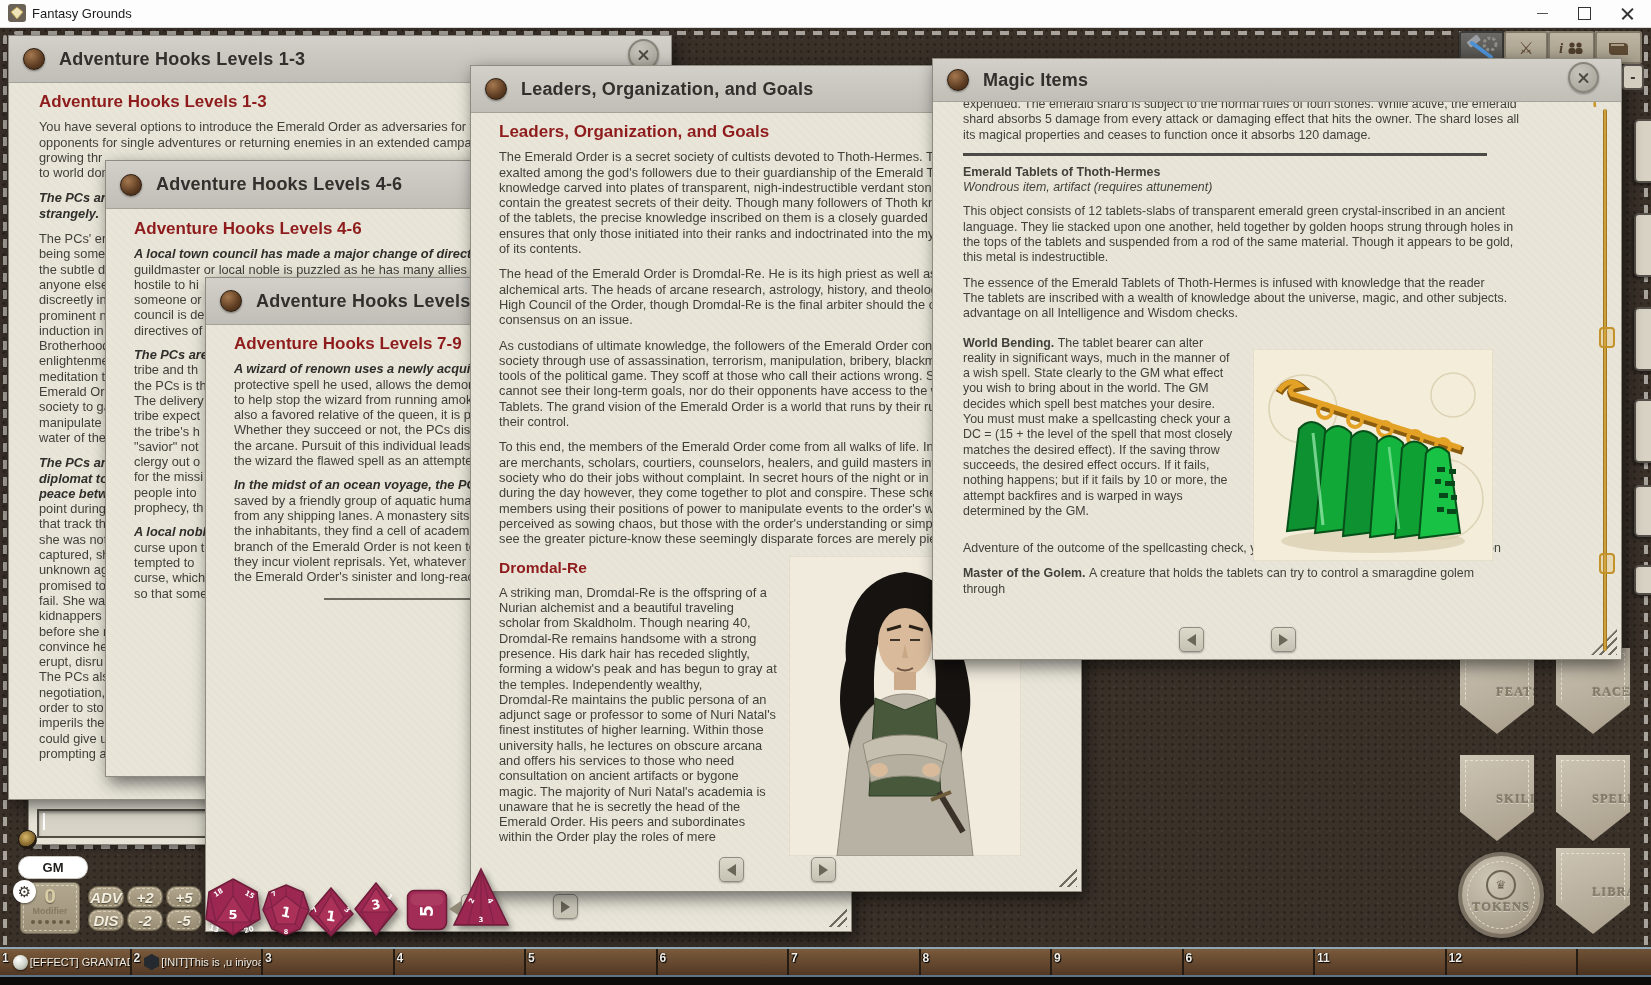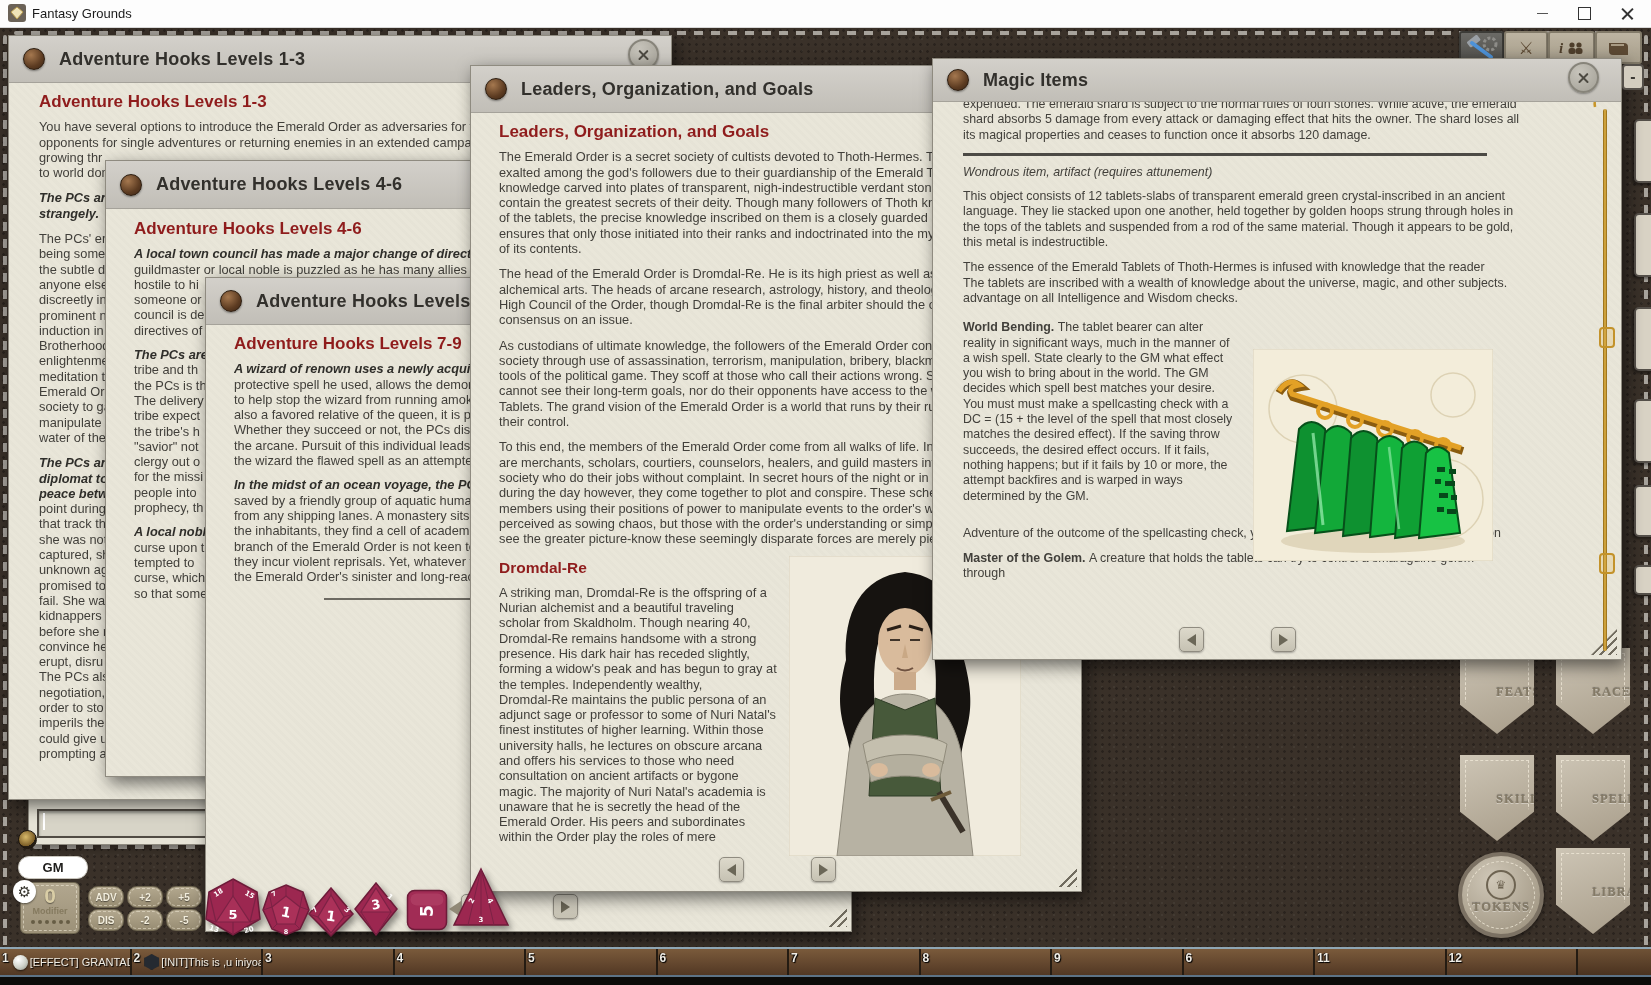--- a/index.html
+++ b/index.html
@@ -90,21 +90,21 @@
             display:flex;align-items:center;justify-content:center;font-family:"DejaVu Sans",sans-serif;font-size:15px;color:#38362f;box-shadow:0 1px 2px rgba(0,0,0,.5);}
   #mod-box{position:absolute;left:20px;top:882px;width:58px;height:50px;border-radius:6px;z-index:3;
            background:linear-gradient(#b2a78f,#9c9178);border:1px solid #6f6751;outline:1px dashed rgba(245,238,220,.55);outline-offset:-4px;
            display:flex;flex-direction:column;align-items:center;}
   #mod-val{font-size:21px;font-weight:bold;color:#d9cda6;text-shadow:0 1px 1px rgba(0,0,0,.45);line-height:23px;margin-top:1px;}
   #mod-label{font-size:9px;font-weight:bold;color:#857a5f;line-height:9px;}
   .mod-dots{display:flex;gap:3px;margin-top:4px;}
   .mod-dots span{width:4px;height:4px;border-radius:50%;background:#665d45;}
   .roll-btn{position:absolute;width:34px;height:20px;border-radius:10px;z-index:3;
             background:linear-gradient(#b3a88f,#978c72);border:1px solid #6f6751;outline:1px dashed rgba(245,238,220,.5);outline-offset:-3px;
-            display:flex;align-items:center;justify-content:center;font-size:10px;font-weight:bold;color:#f3eedd;text-shadow:0 1px 1px rgba(0,0,0,.5);}
+            display:flex;align-items:center;justify-content:center;font-size:15px;font-weight:bold;color:#f3eedd;text-shadow:0 1px 1px rgba(0,0,0,.5);font-style:italic;}
   
   .die{position:absolute;z-index:8;}
   .die svg{filter:drop-shadow(3px 4px 3px rgba(0,0,0,.4));}
   .die text{font-family:"DejaVu Sans",sans-serif;font-weight:bold;fill:#ffffff;}
   .small-arrow{position:absolute;z-index:8;width:0;height:0;border-top:8px solid transparent;border-bottom:8px solid transparent;border-right:12px solid #87806d;opacity:.9;}
   
   #hotbar{position:absolute;left:0;top:947px;width:1651px;height:38px;background:#0c0b09;border-top:2px solid #8fa6b4;z-index:9;}
   #hotbar-slots{display:flex;height:26px;border-bottom:2px solid #5d7386;background:#17140f;}
   .slot{width:129.5px;flex:none;height:26px;background:linear-gradient(180deg,#7a5a3b,#523824);
         border-right:2px solid #241b12;display:flex;align-items:center;overflow:hidden;position:relative;}
@@ -501,39 +501,40 @@
       <div class="close-circle" style="right:22px;top:3px;">
           <div class="close-x"></div>
         </div>
       <div class="wcontent" style="left:30px;top:44px;width:545px;bottom:36px;overflow:visible;font-size:12.4px;">
         <div class="para" style="margin-top:-6px;">
             <div class="tline">expended. The emerald shard is subject to the normal rules of Ioun stones. While active, the emerald</div>
             <div class="tline">shard absorbs 5 damage from every attack or damaging effect that hits the owner. The shard loses all</div>
             <div class="tline">its magical properties and ceases to function once it absorbs 120 damage.</div>
           </div>
         <div class="divider-thick" style="width:524px;"></div>
+        <div style="font-weight:bold;">Emerald Tablets of Thoth-Hermes</div>
         <div style="font-style:italic;margin-bottom:9px;">Wondrous item, artifact (requires attunement)</div>
         <div class="para">
             <div class="tline">This object consists of 12 tablets-slabs of transparent emerald green crystal-inscribed in an ancient</div>
             <div class="tline">language. They lie stacked upon one another, held together by golden hoops strung through holes in</div>
             <div class="tline">the tops of the tablets and suspended from a rod of the same material. Though it appears to be gold,</div>
             <div class="tline">this metal is indestructible.</div>
           </div>
         <div class="para">
             <div class="tline">The essence of the Emerald Tablets of Thoth-Hermes is infused with knowledge that the reader</div>
             <div class="tline">The tablets are inscribed with a wealth of knowledge about the universe, magic, and other subjects.</div>
             <div class="tline">advantage on all Intelligence and Wisdom checks.</div>
           </div>
         <div class="para" style="width:268px;margin-top:14px;">
             <div class="tline" style="white-space: normal;"><b>World Bending. </b>The tablet bearer can alter</div>
             <div class="tline">reality in significant ways, much in the manner of</div>
             <div class="tline">a wish spell. State clearly to the GM what effect</div>
             <div class="tline">you wish to bring about in the world. The GM</div>
             <div class="tline">decides which spell best matches your desire.</div>
-            <div class="tline">You must must make a spellcasting check with a</div>
+            <div class="tline">You must must make a spellcasting check your a</div>
             <div class="tline">DC = (15 + the level of the spell that most closely</div>
             <div class="tline">matches the desired effect). If the saving throw</div>
             <div class="tline">succeeds, the desired effect occurs. If it fails,</div>
             <div class="tline">nothing happens; but if it fails by 10 or more, the</div>
             <div class="tline">attempt backfires and is warped in ways</div>
             <div class="tline">determined by the GM.</div>
           </div>
         <div class="para" style="margin-top:22px;">
             <div class="tline">Adventure of the outcome of the spellcasting check, you must also make a successful Constitution</div>
           </div>

